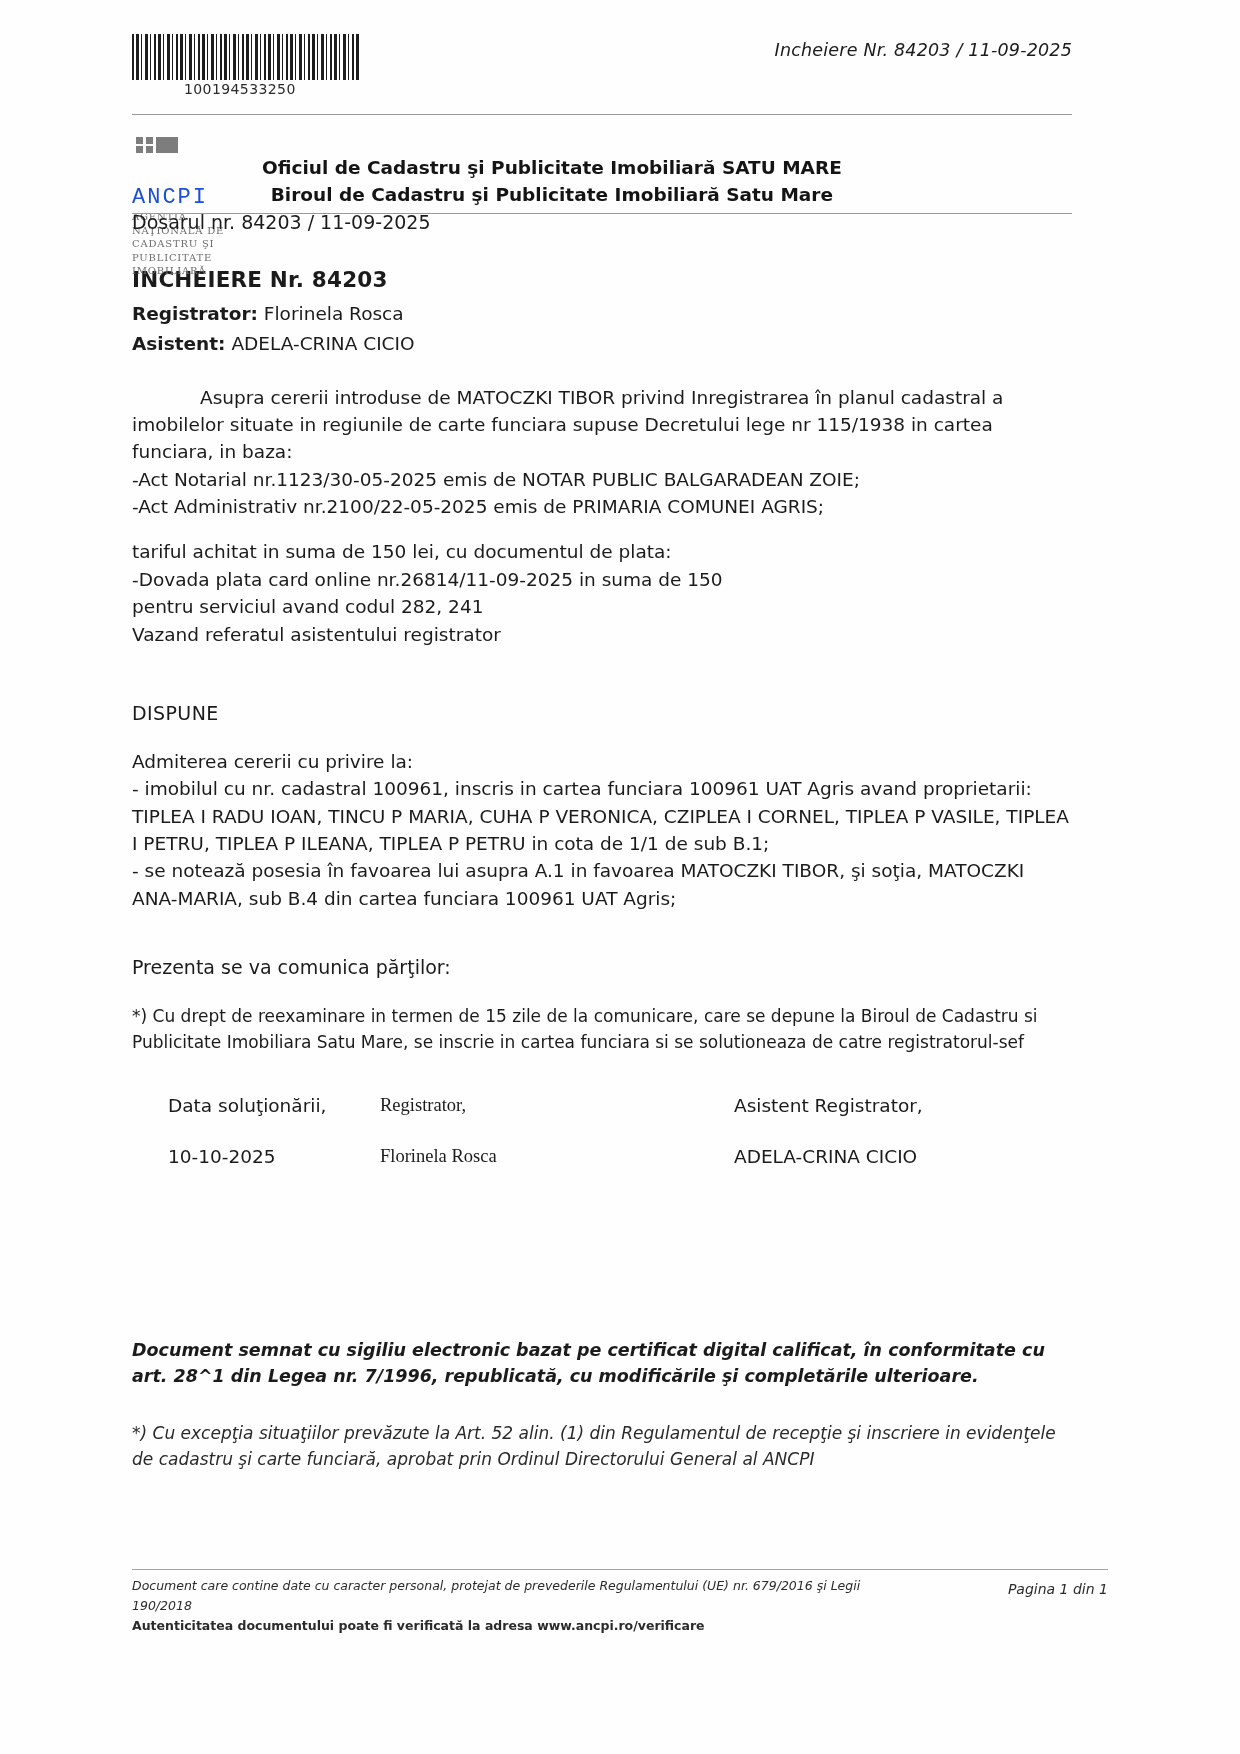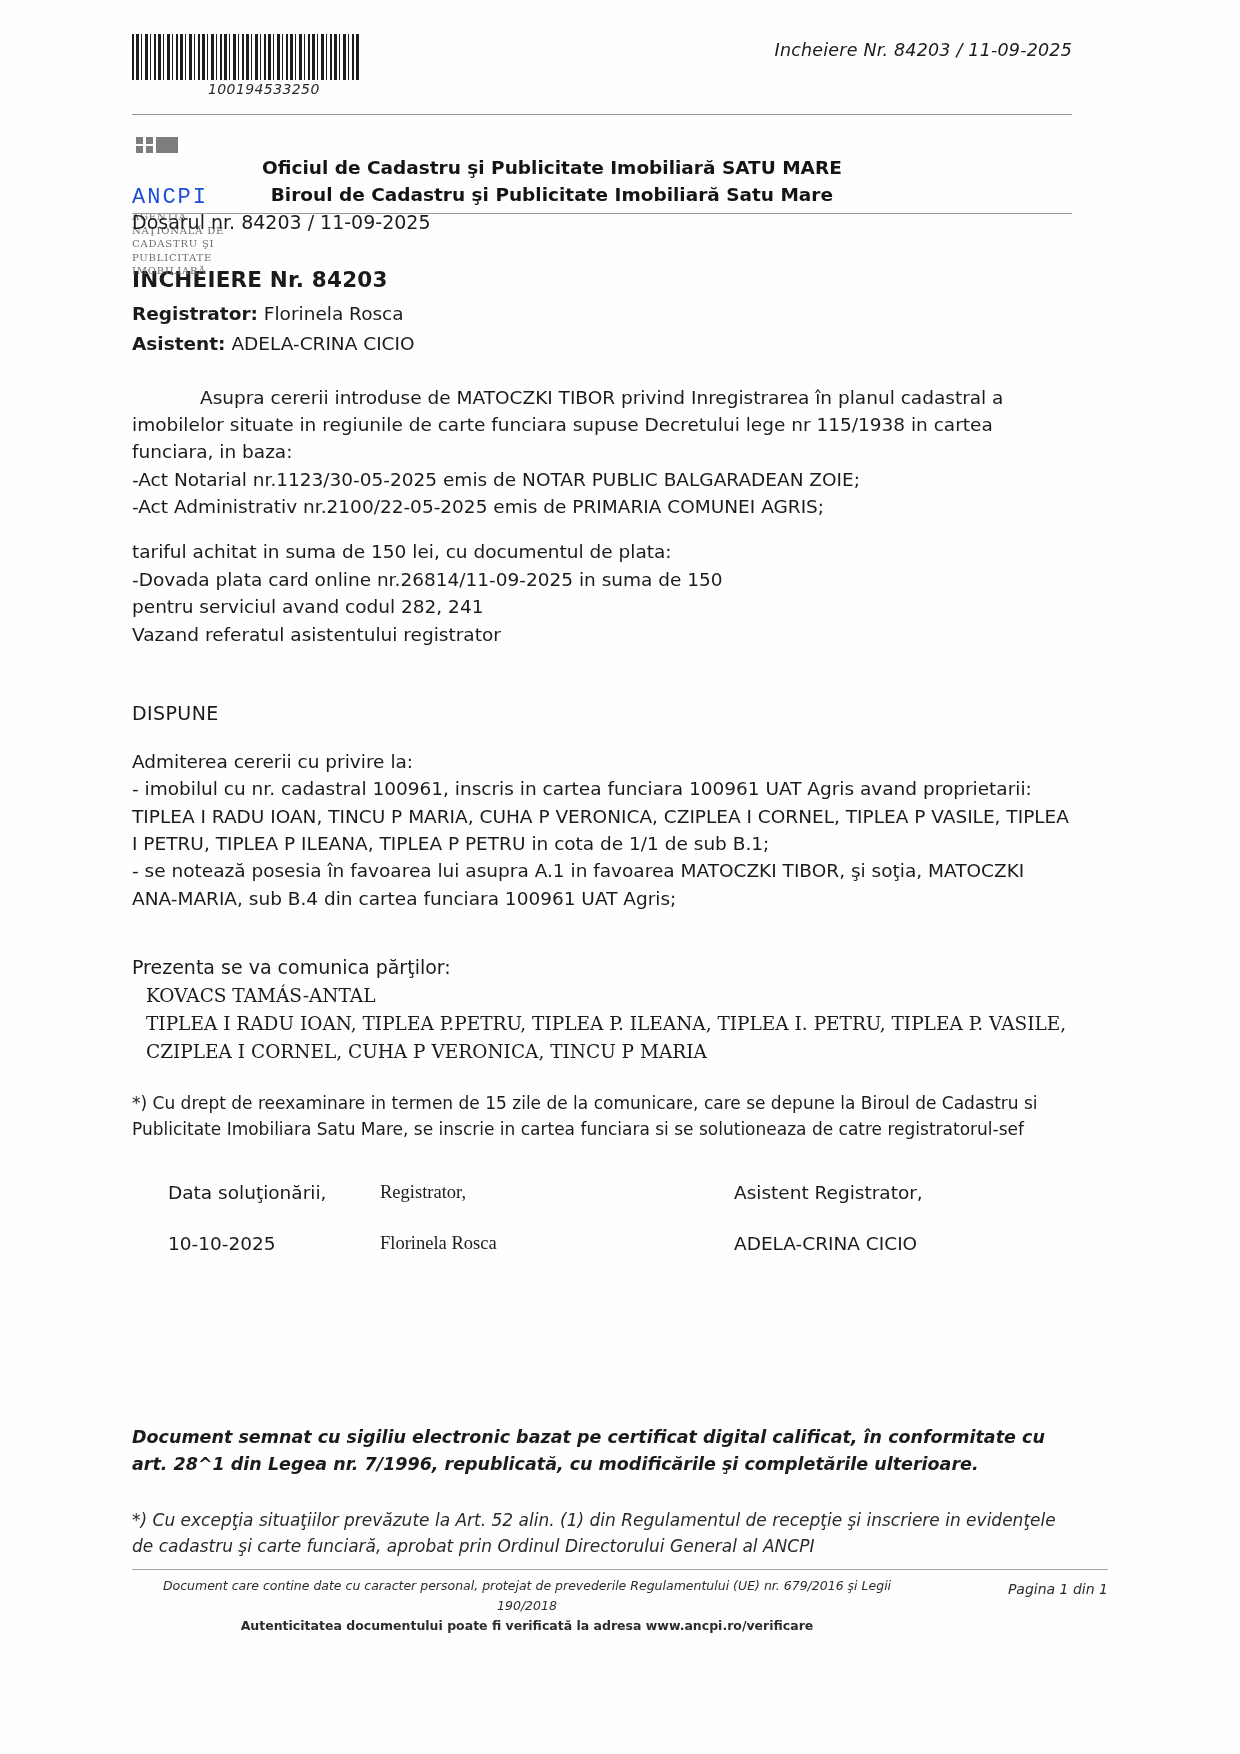--- a/index.html
+++ b/index.html
@@ -50,22 +50,21 @@
         #1d1d1d 9px, #1d1d1d 10px, #ffffff 10px, #ffffff 13px,
         #1d1d1d 13px, #1d1d1d 16px, #ffffff 16px, #ffffff 18px,
         #1d1d1d 18px, #1d1d1d 19px, #ffffff 19px, #ffffff 22px);
   }
   .barcode-num {
     font-family: "DejaVu Sans", sans-serif;
     font-size: 14px;
     letter-spacing: 0.4px;
     color: #2a2a2a;
     margin-top: 1px;
-    margin-left: 76px;
-    font-style: italic;
+    margin-left: 52px;
   }
   .incheiere-top {
     position: absolute;
     right: 0;
     top: 10px;
     font-style: italic;
     font-size: 17.5px;
     color: #1b1b1b;
     letter-spacing: 0.2px;
   }
@@ -223,21 +222,20 @@
     margin-top: 30px;
     color: #2a2a2a;
   }
 
   
   .page-footer {
     position: absolute;
     left: 132px;
     right: 132px;
     bottom: 118px;
-    text-align: center;
   }
   .page-footer hr {
     border: 0;
     border-top: 1px solid #a5a5a5;
     margin: 0 0 6px 0;
   }
   .footer-inner {
     position: relative;
     font-size: 12.5px;
     color: #2b2b2b;
@@ -307,25 +305,20 @@
     <div class="para tight">-Dovada plata card online nr.26814/11-09-2025 in suma de 150</div>
     <div class="para tight">pentru serviciul avand codul 282, 241</div>
     <div class="para tight">Vazand referatul asistentului registrator</div>
 
     <div class="section-heading">DISPUNE</div>
     <div class="para" style="margin-top:24px">Admiterea cererii cu privire la:</div>
     <div class="para tight">- imobilul cu nr. cadastral 100961, inscris in cartea funciara 100961 UAT Agris avand proprietarii: TIPLEA I RADU IOAN, TINCU P MARIA, CUHA P VERONICA, CZIPLEA I CORNEL, TIPLEA P VASILE, TIPLEA I PETRU, TIPLEA P ILEANA, TIPLEA P PETRU in cota de 1/1 de sub B.1;</div>
     <div class="para tight">- se notează posesia în favoarea lui asupra A.1 in favoarea MATOCZKI TIBOR, şi soţia, MATOCZKI ANA-MARIA,  sub B.4 din cartea funciara 100961 UAT Agris;</div>
 
     <div class="bold-heading">Prezenta se va comunica părţilor:</div>
-    <div class="serif-list">
-      <div>KOVACS TAMÁS-ANTAL</div>
-      <div>TIPLEA I RADU IOAN, TIPLEA P.PETRU, TIPLEA P. ILEANA, TIPLEA I. PETRU, TIPLEA P. VASILE,</div>
-      <div>CZIPLEA I CORNEL, CUHA P VERONICA, TINCU P MARIA</div>
-    </div>
 
     <div class="footnote">*) Cu drept de reexaminare in termen de 15 zile de la comunicare, care se depune la Biroul de Cadastru si Publicitate Imobiliara Satu Mare, se inscrie in cartea funciara si se solutioneaza de catre registratorul-sef</div>
 
     <div class="sign-row">
       <div class="sign-col c1">
         <div class="l1">Data soluţionării,</div>
         <div class="l2">10-10-2025</div>
       </div>
       <div class="sign-col c2">
         <div class="l1">Registrator,</div>

